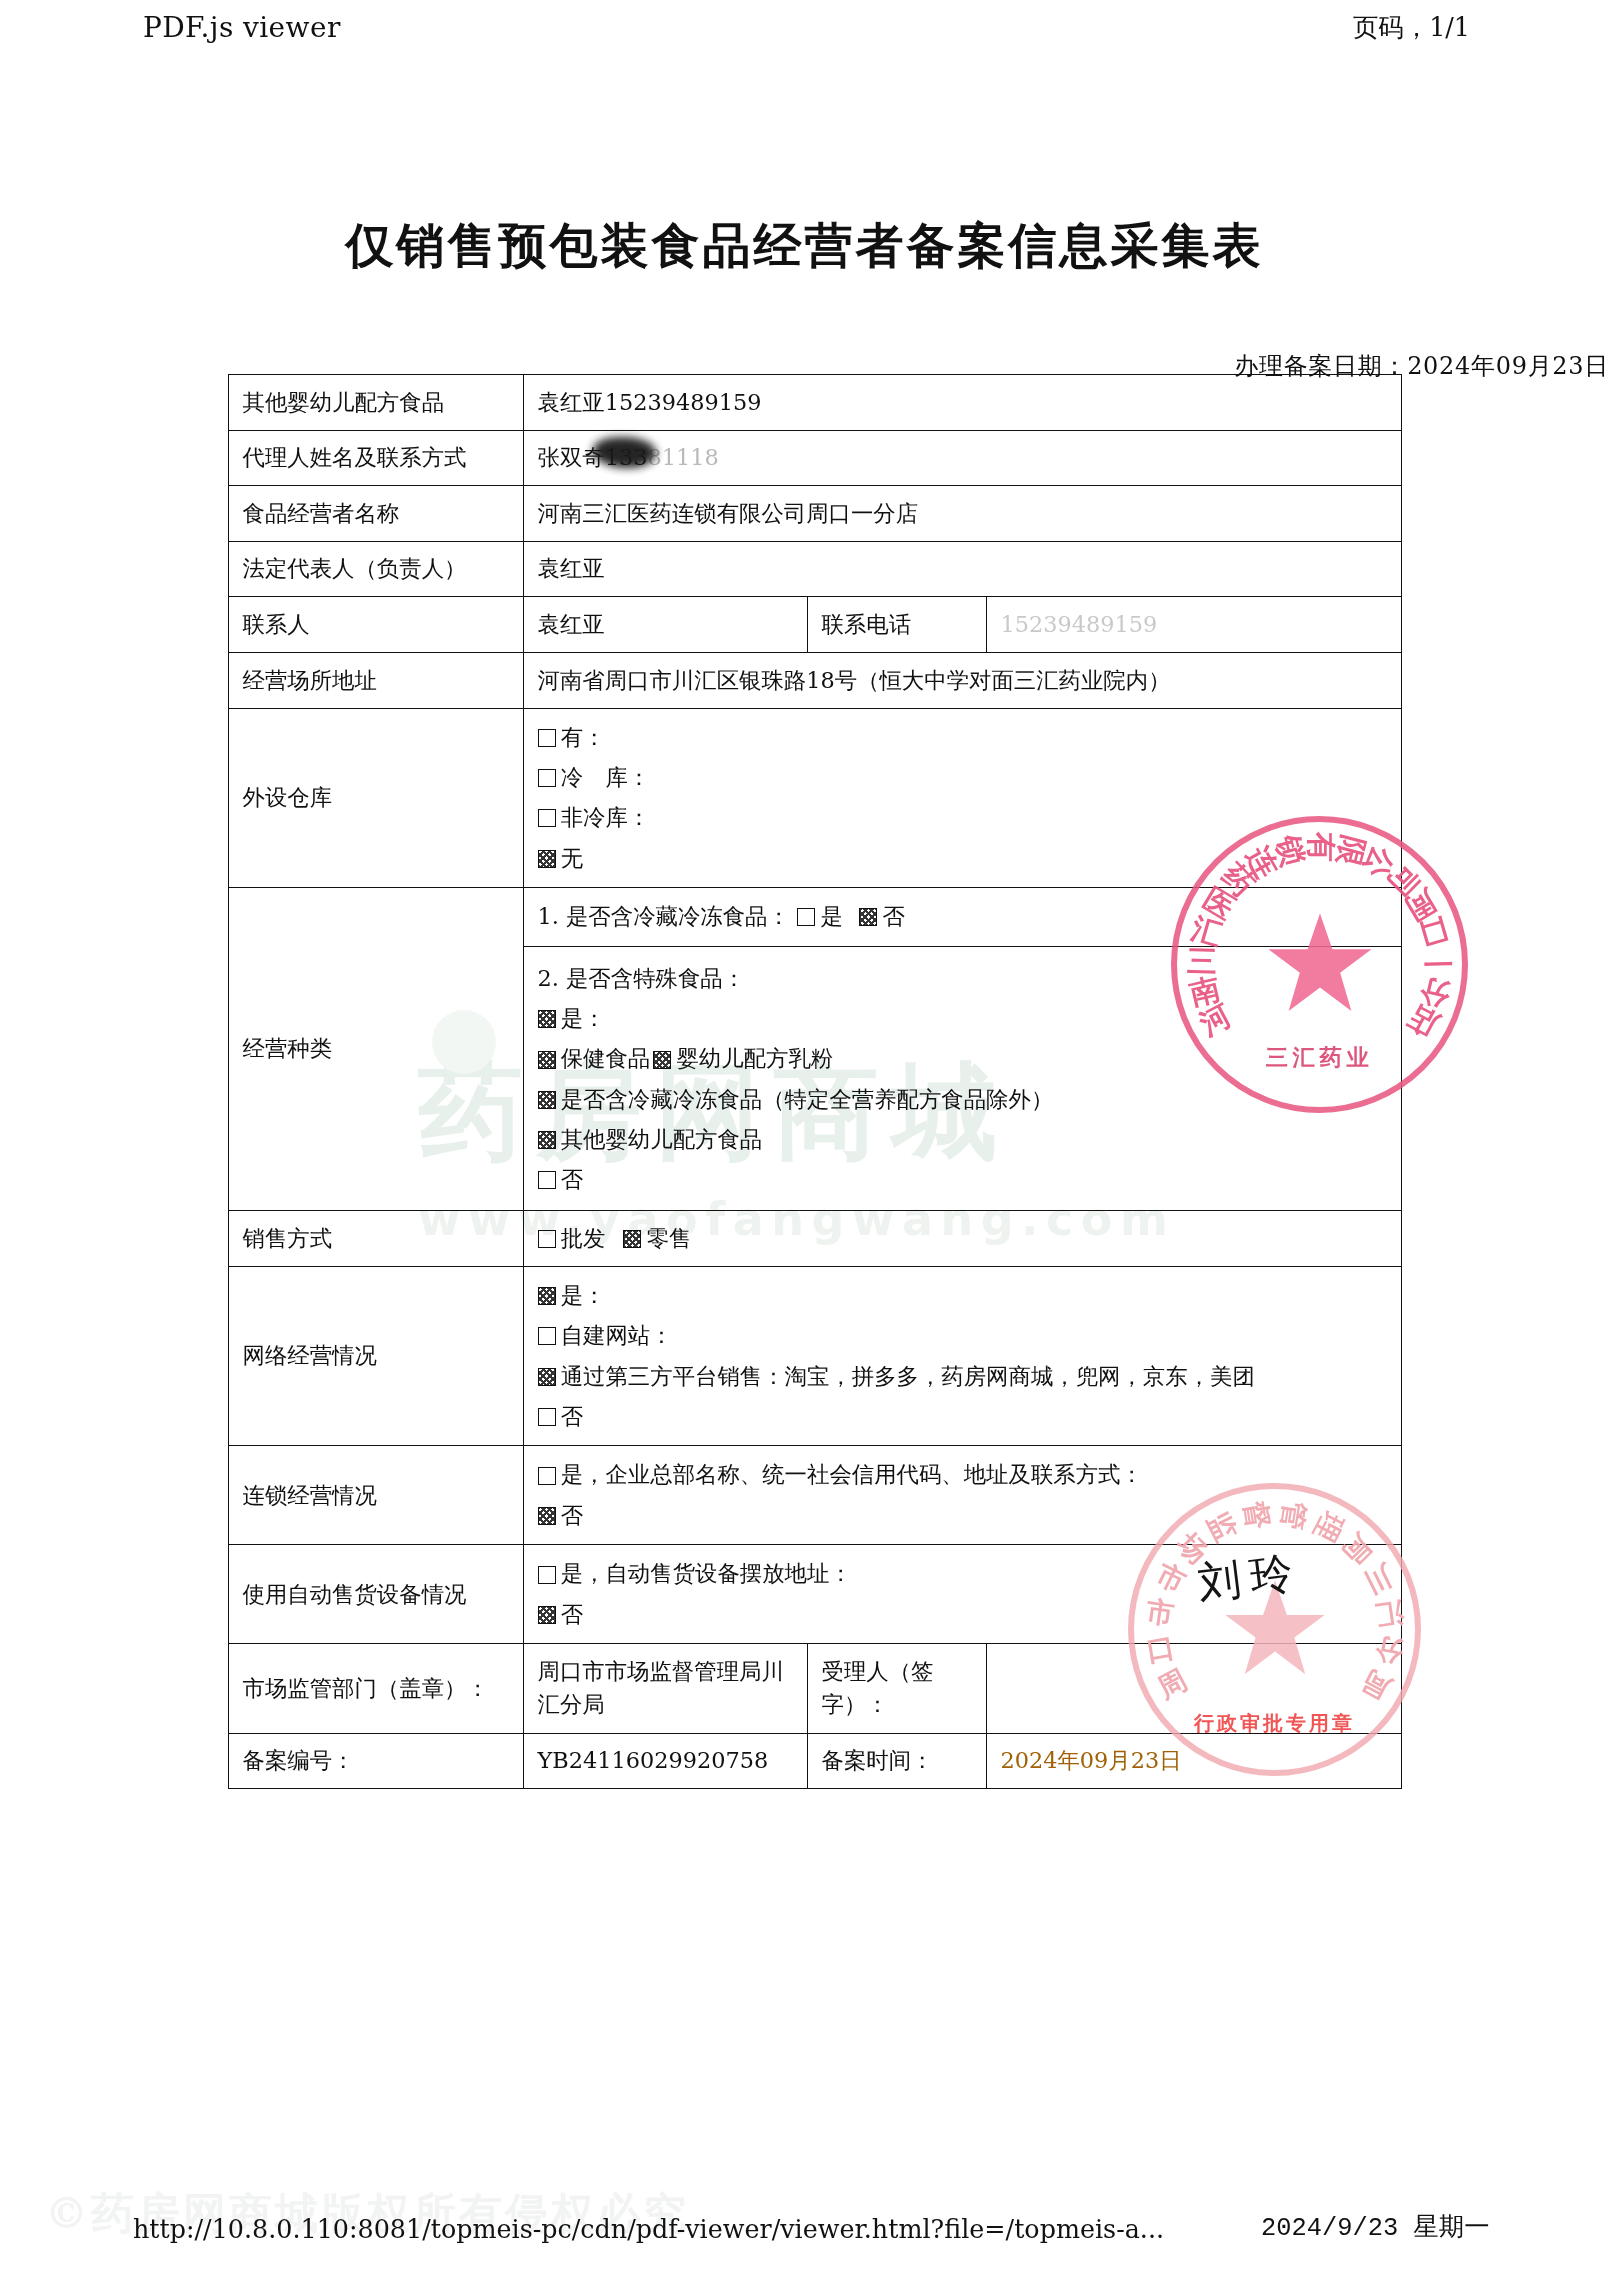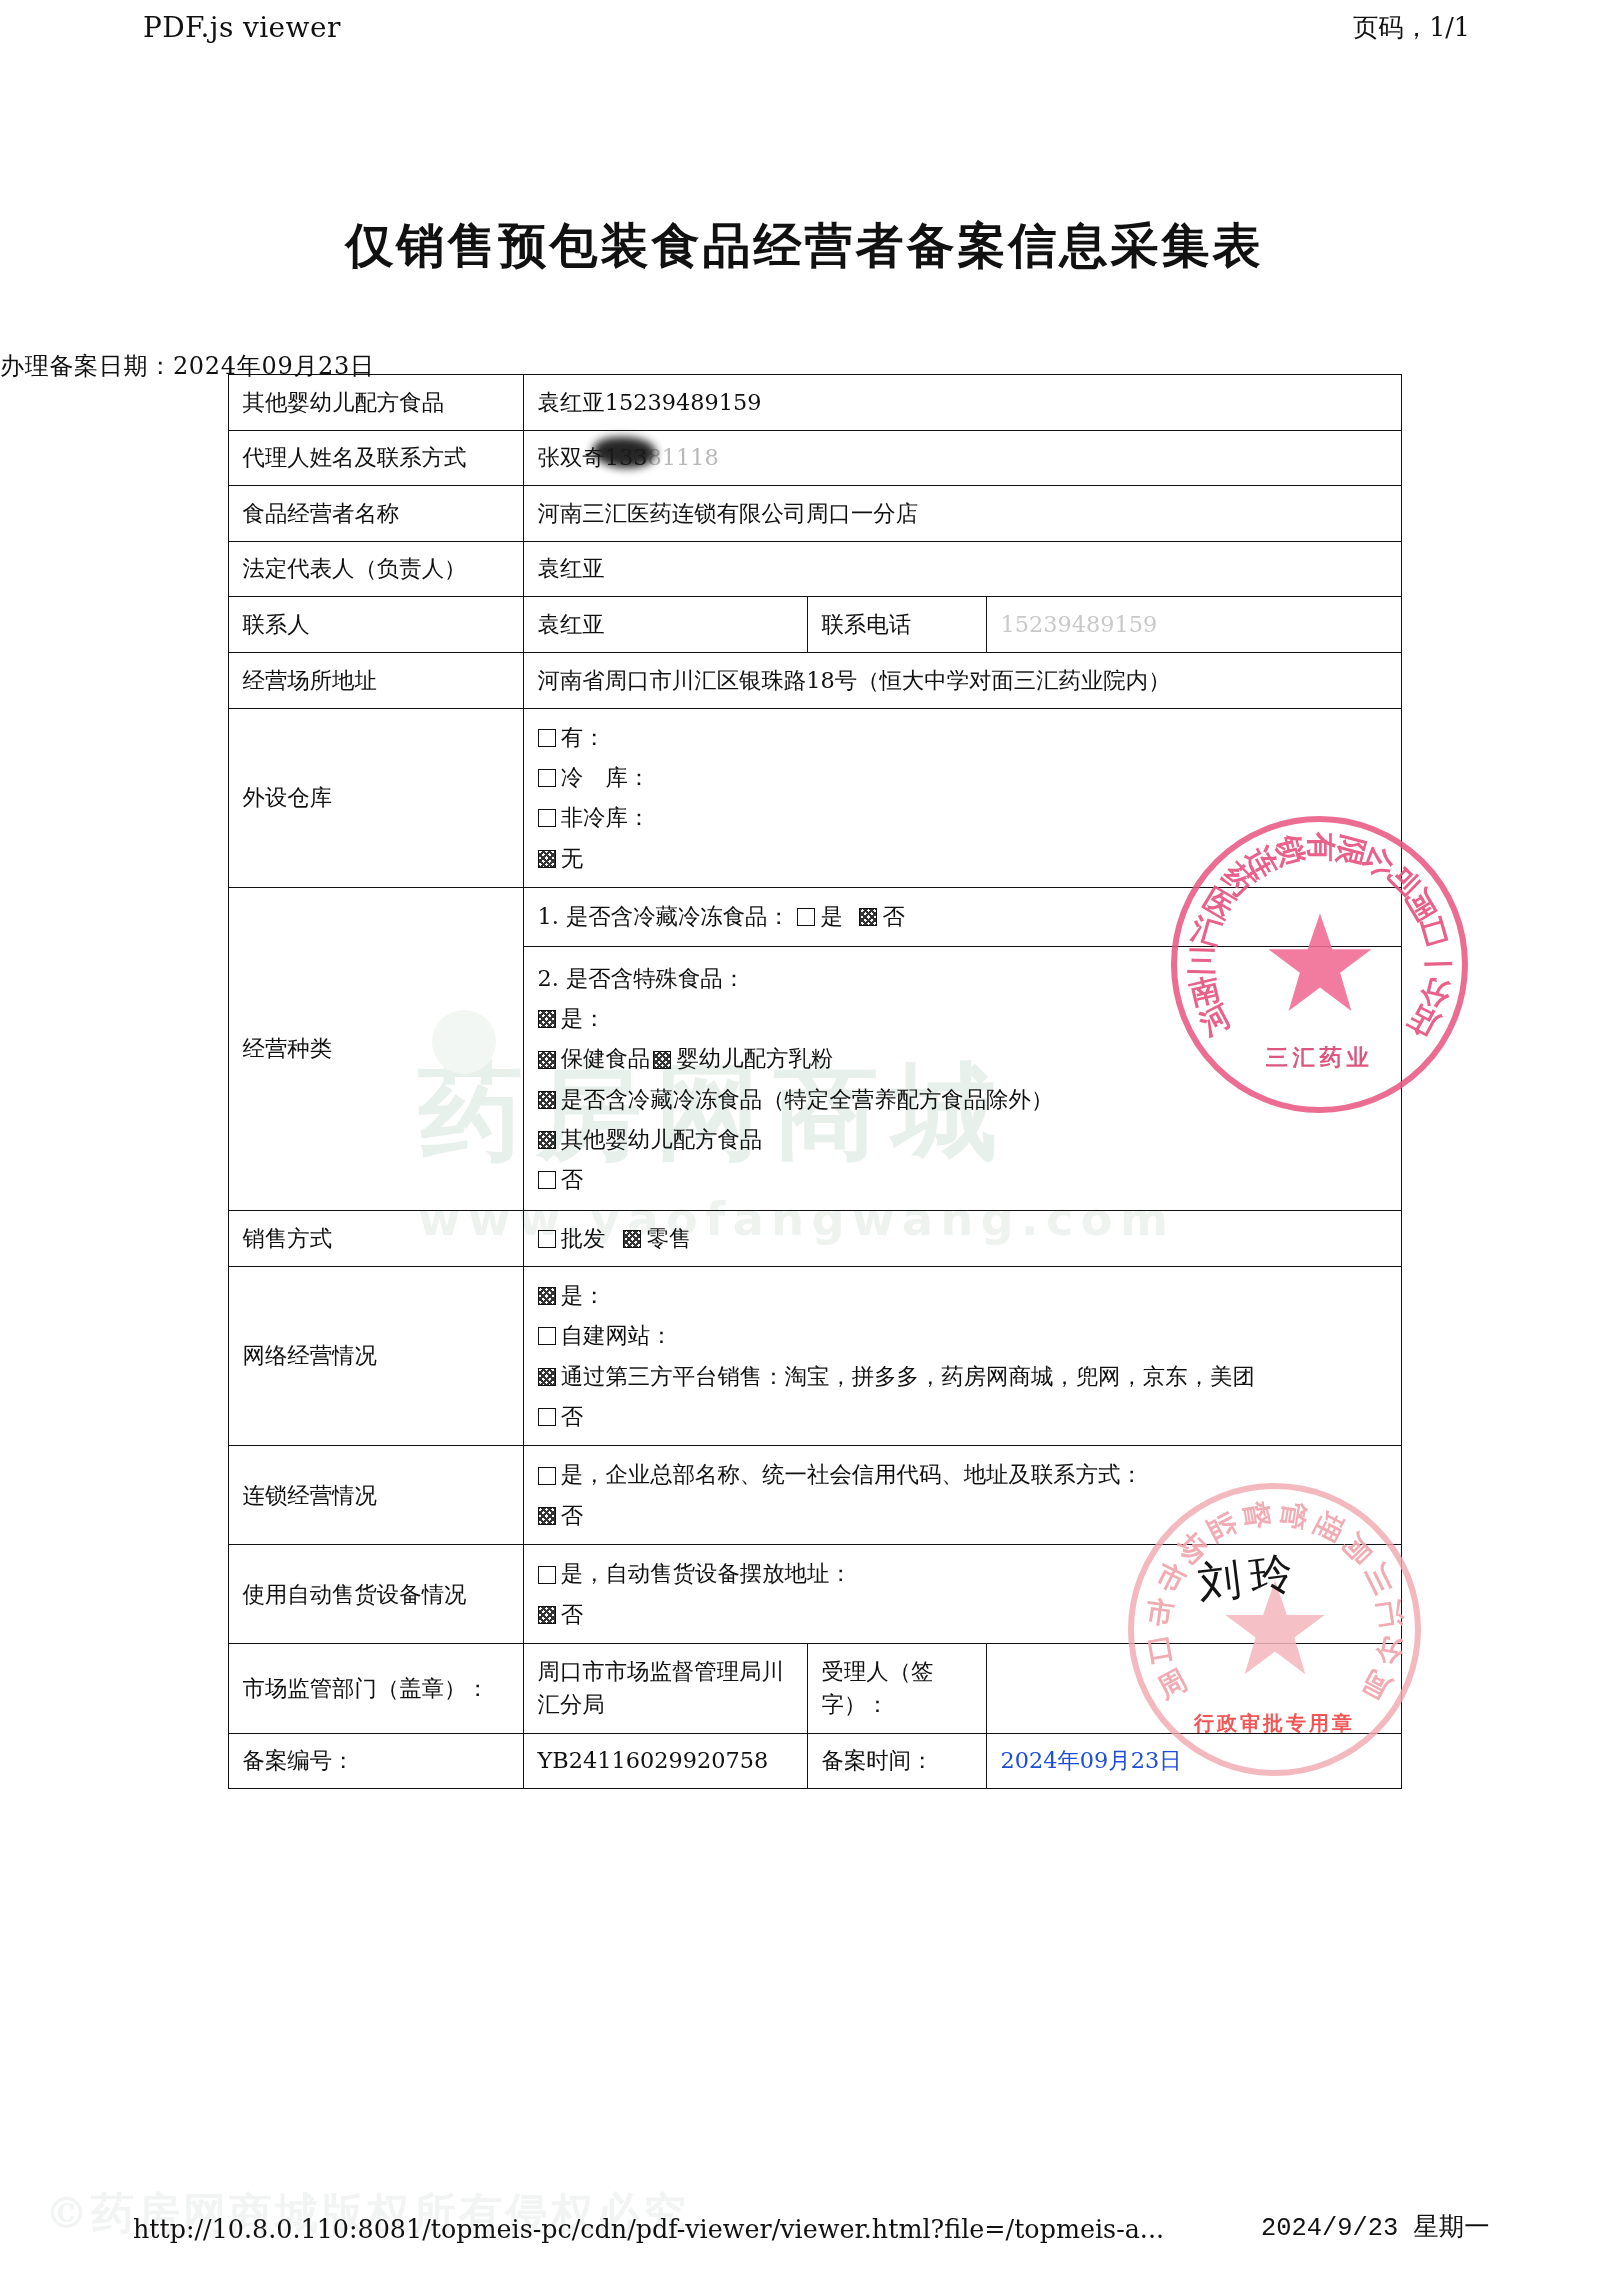--- a/index.html
+++ b/index.html
@@ -18,21 +18,21 @@
   .ftr{position:absolute;bottom:51px;left:0;width:100%;height:36px;}
   .ftr-url{position:absolute;left:133px;bottom:0;font-size:25.4px;white-space:nowrap;}
   .ftr-date{position:absolute;left:1261px;bottom:0;font-size:25.4px;white-space:nowrap;font-family:Liberation Mono, monospace;}
 
   
   .doc-title{
     position:absolute;left:0;top:214px;width:100%;text-align:center;
     font-size:48px;font-weight:bold;letter-spacing:3px;
   }
   .doc-date{
-    position:absolute;left:0;top:350px;width:100%;text-align:left;
+    position:absolute;left:0;top:350px;width:100%;text-align:right;
     font-size:24px;letter-spacing:0.7px;
   }
 
   
   .tbl{
     position:absolute;left:228px;top:374px;width:1173px;
     border-collapse:collapse;table-layout:fixed;
     font-size:22.4px;line-height:1.5;
   }
   .tbl td{
@@ -56,21 +56,21 @@
   .cb.on::after{
     content:"";position:absolute;left:-0.7px;top:-0.7px;right:-0.7px;bottom:-0.7px;
     background:
       repeating-linear-gradient(45deg,#111 0 2.2px,transparent 2.2px 4.5px),
       repeating-linear-gradient(-45deg,#111 0 2.2px,transparent 2.2px 4.5px);
     opacity:.85;
   }
 
   
   .faded{color:#c9c9c9;}
-  .faded-pink{color:#1d4ed8;margin-left:41px;}
+  .faded-pink{color:#a16207;margin-left:41px;}
   .redact{position:relative;display:inline-block;}
   .redact .smudge{
     position:absolute;left:55px;top:-4.5px;width:63px;height:31px;
     background:#1a1a1a;border-radius:40% 50% 45% 55%;
     filter:blur(4.5px);opacity:.95;
   }
   .redact .dim{color:#b9b9b9;}
 
   
   .sub{width:100%;border-collapse:collapse;table-layout:fixed;}

